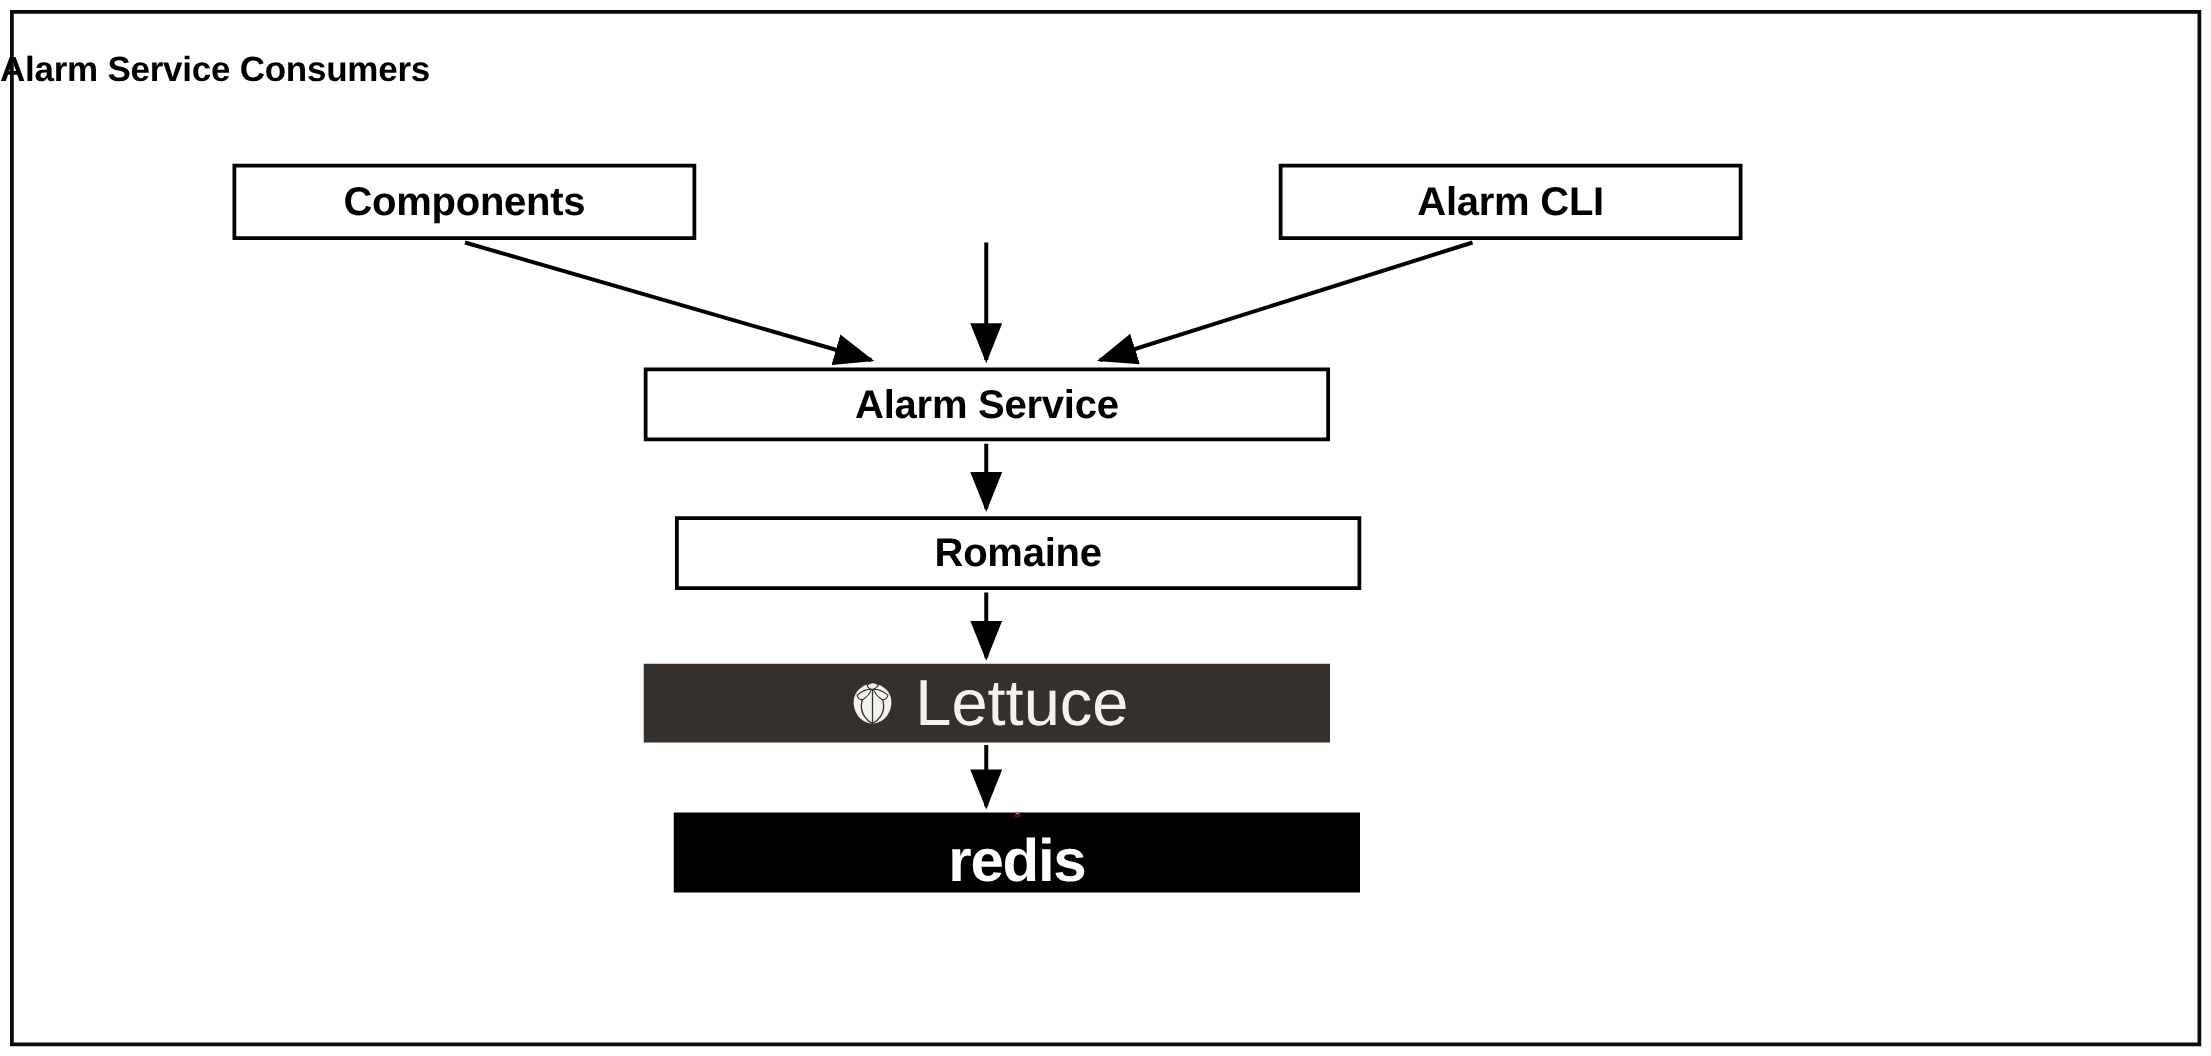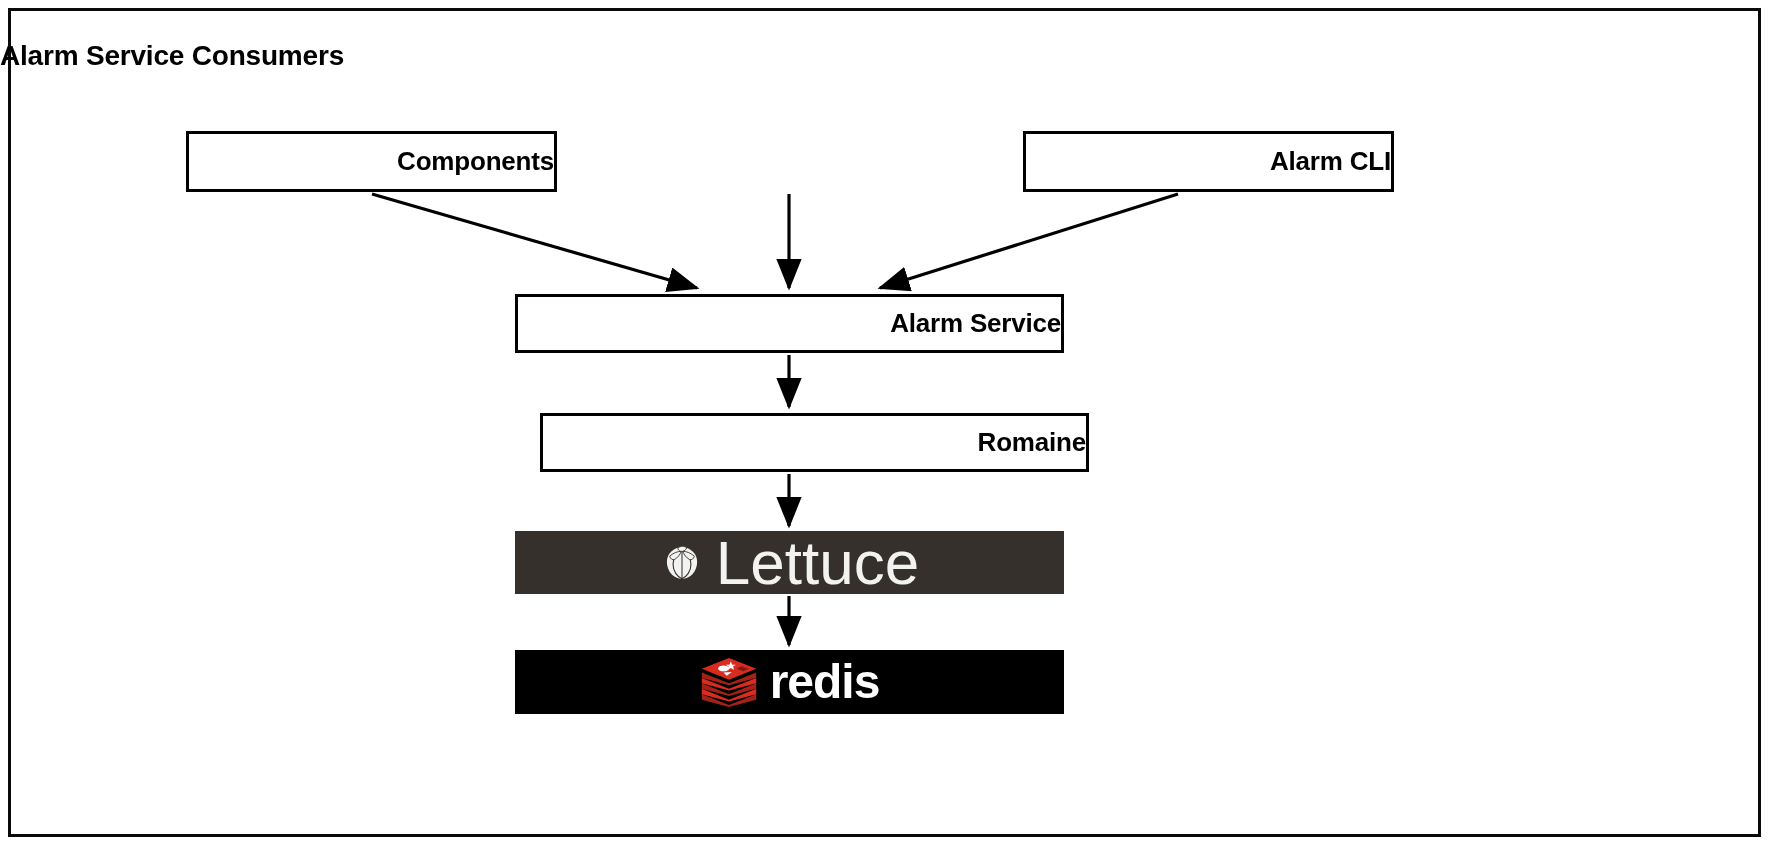--- a/index.html
+++ b/index.html
@@ -39,43 +39,43 @@
     color: #000000;
     letter-spacing: -0.2px;
   }
   .node-box {
     position: absolute;
     box-sizing: border-box;
     border: 3px solid #000000;
     background: #ffffff;
     display: flex;
     align-items: center;
-    justify-content: flex-end;
-    font-size: 26px;
+    justify-content: center;
+    font-size: 32px;
     font-weight: bold;
     color: #000000;
     letter-spacing: -0.2px;
   }
   .banner-box {
     position: absolute;
     box-sizing: border-box;
     display: flex;
     align-items: center;
     justify-content: center;
     gap: 12px;
   }
   .banner-lettuce {
     background: #35302c;
   }
   .banner-redis {
     background: #000000;
   }
   .lettuce-wordmark {
     font-family: "Liberation Sans", sans-serif;
-    font-size: 62px;
+    font-size: 52px;
     font-weight: 300;
     color: #f2f2f0;
     letter-spacing: 0px;
     line-height: 1;
   }
   .redis-wordmark {
     font-family: "Liberation Sans", sans-serif;
     font-size: 48px;
     font-weight: bold;
     color: #ffffff;
@@ -146,21 +146,21 @@
       <path d="M32 9 C20 9 10 18 10 30 C10 44 20 55 32 55 C44 55 54 44 54 30 C54 18 44 9 32 9 Z" fill="#f2f2f0"></path>
       <path d="M32 14 C24 18 19 26 19 34 C19 44 25 52 32 55 C39 52 45 44 45 34 C45 26 40 18 32 14 Z" fill="none" stroke="#35302c" stroke-width="1.6"></path>
       <path d="M32 16 L32 55" fill="none" stroke="#35302c" stroke-width="1.5"></path>
       <path d="M14 22 C20 17 26 15 31 15 C29 20 26 24 21 27 C18 28 15 26 14 22 Z" fill="#f2f2f0" stroke="#35302c" stroke-width="1.3"></path>
       <path d="M50 22 C44 17 38 15 33 15 C35 20 38 24 43 27 C46 28 49 26 50 22 Z" fill="#f2f2f0" stroke="#35302c" stroke-width="1.3"></path>
       <path d="M26 10 C30 7 35 7 39 10 C37 14 33 16 30 15 C27 14 26 12 26 10 Z" fill="#f2f2f0" stroke="#35302c" stroke-width="1.3"></path>
     </svg>
     <span class="lettuce-wordmark">Lettuce</span>
   </div>
 
-  <div class="banner-box banner-redis" style="left:515px; top:650px; width:549px; height:64px;">
+  <div class="banner-box banner-redis" style="left:539px; top:650px; width:549px; height:64px;flex-direction:column;">
     <svg class="logo-svg" width="58" height="50" viewBox="0 0 128 110" xmlns="http://www.w3.org/2000/svg">
 
       <path d="M4 82 L64 106 L124 82 L124 94 L64 110 L4 94 Z" fill="#a32116"></path>
       <path d="M4 70 L64 94 L124 70 L124 82 L64 98 L4 82 Z" fill="#d82c20"></path>
       <path d="M4 58 L64 82 L124 58 L124 70 L64 86 L4 70 Z" fill="#a32116"></path>
       <path d="M4 46 L64 70 L124 46 L124 58 L64 74 L4 58 Z" fill="#d82c20"></path>
       <path d="M4 34 L64 58 L124 34 L124 46 L64 62 L4 46 Z" fill="#a32116"></path>
 
       <path d="M64 2 L124 26 L64 50 L4 26 Z" fill="#d82c20"></path>
 

